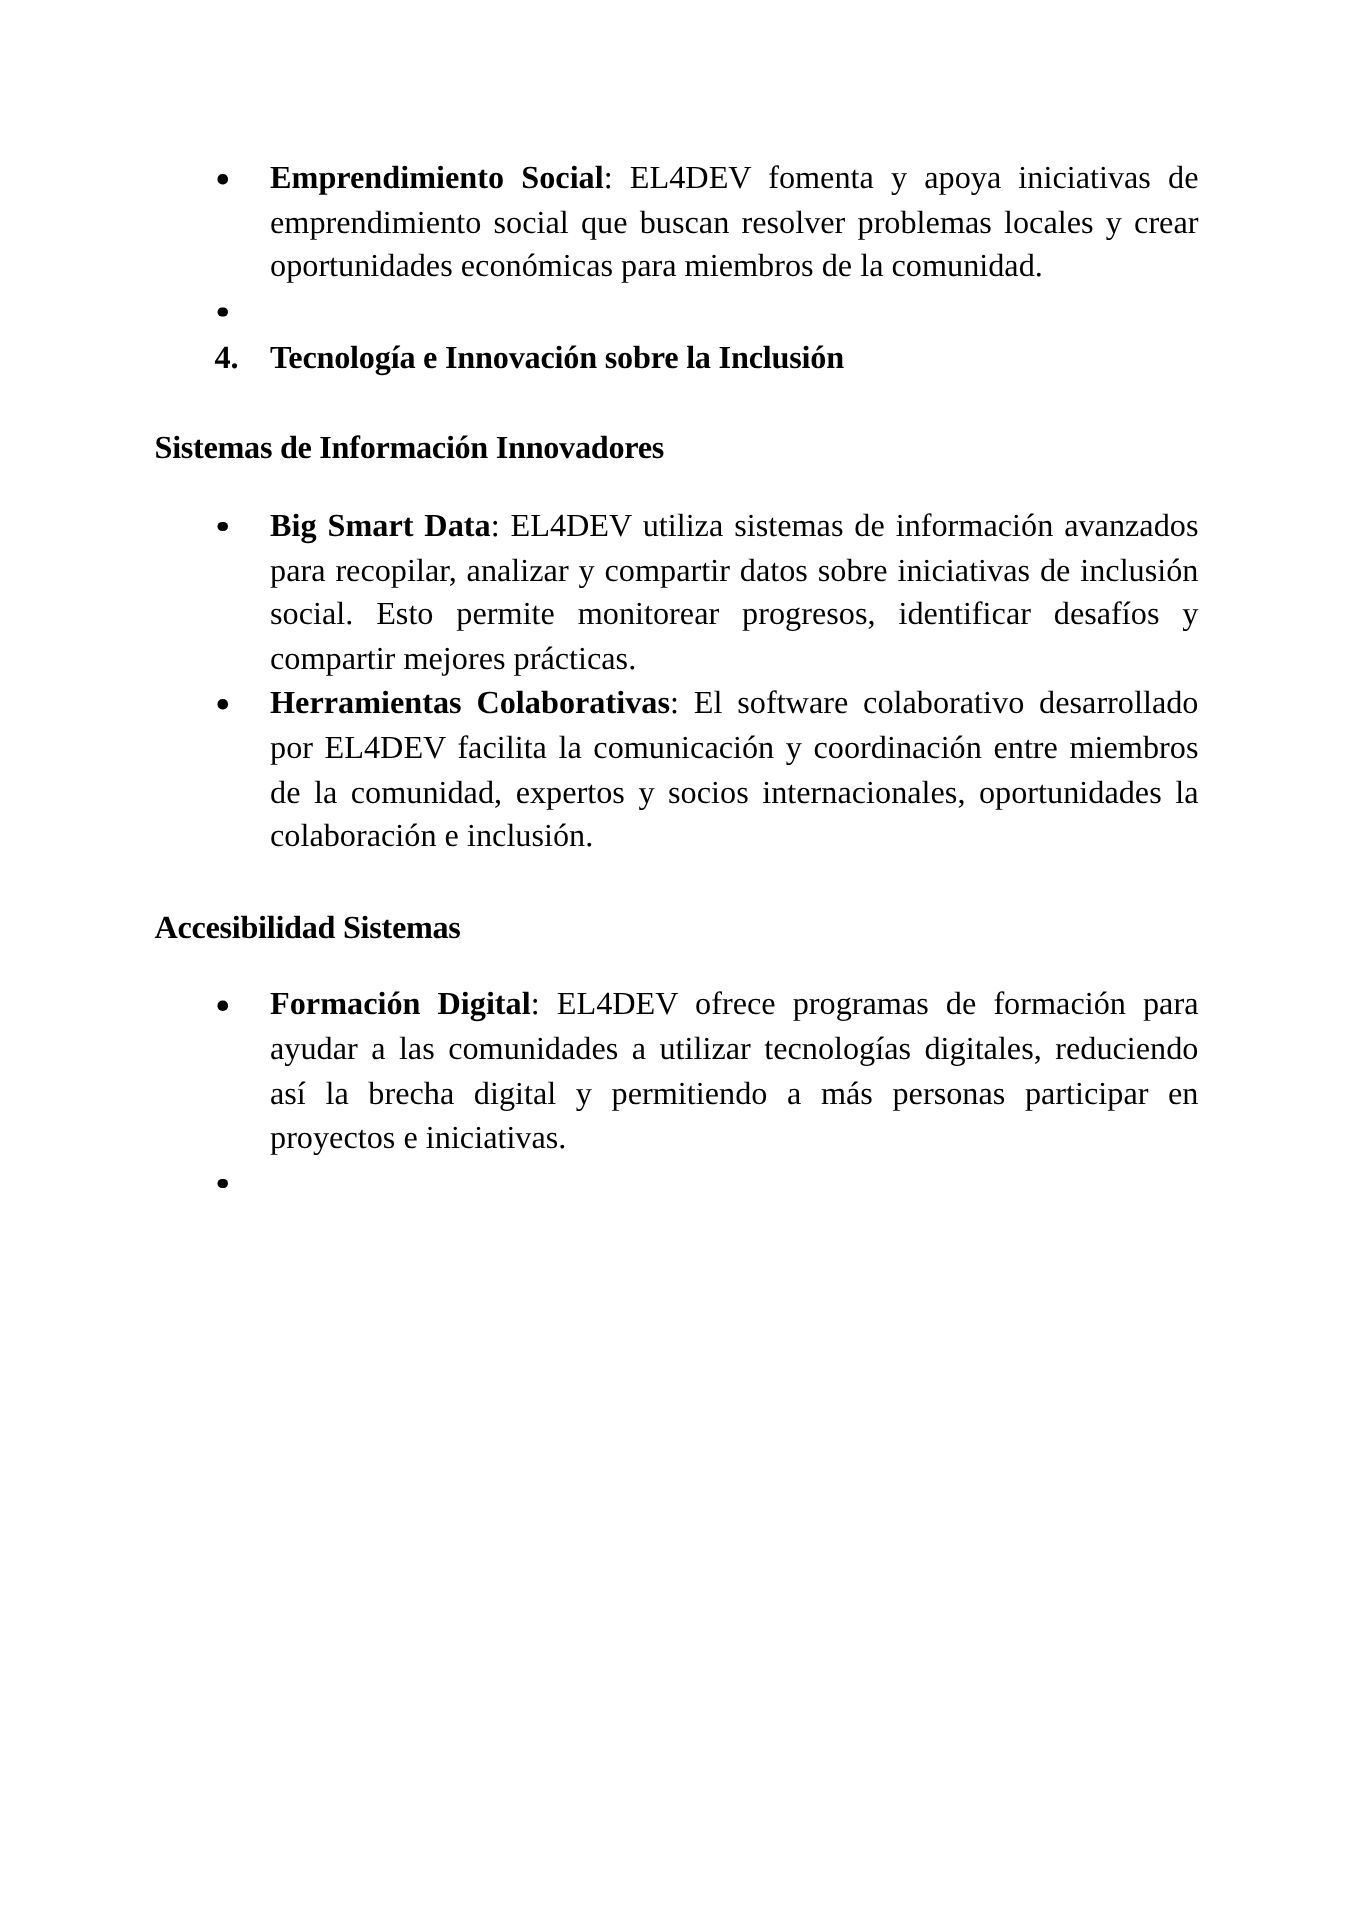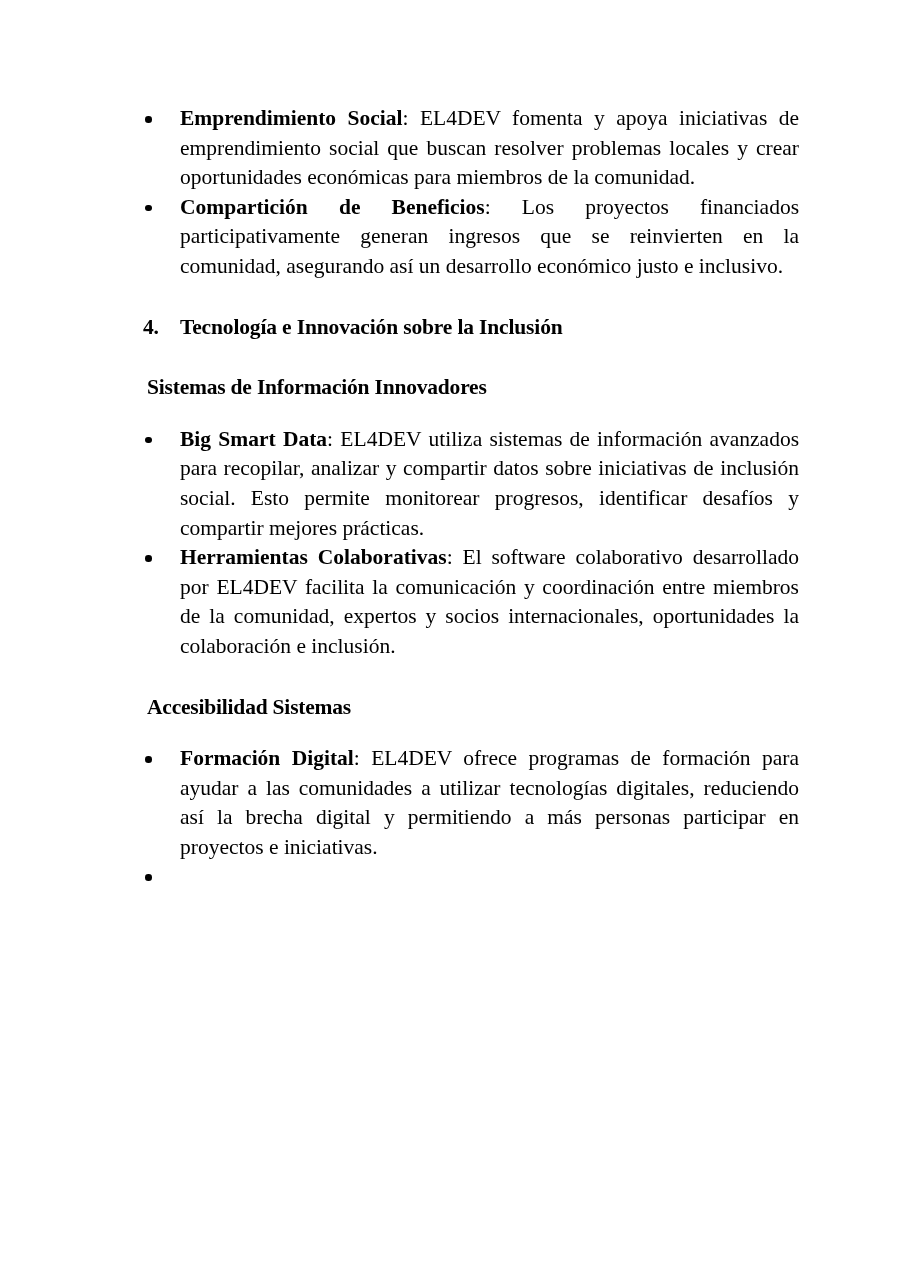--- a/index.html
+++ b/index.html
@@ -76,21 +76,20 @@
     font-weight: bold;
   }
 
   
   .sub-heading {
     margin-top: 31px;
     font-size: 21.5px;
     line-height: 29.6px;
     font-weight: bold;
     letter-spacing: -0.2px;
-    margin-left: 44px;
   }
 
   .gap-after-heading { height: 22px; }
 
   
   .page-number {
     position: absolute;
     left: 0;
     right: 0;
     top: 1148px;
@@ -106,21 +105,20 @@
 <div class="page">
   <div class="content">
 
     <ul class="bullets">
       <li>
         <span class="bullet-dot"></span>
         <span class="para"><span class="lead">Emprendimiento Social</span><span>: </span><span>EL4DEV fomenta y apoya iniciativas de emprendimiento social que buscan resolver problemas locales y crear oportunidades económicas para miembros de la comunidad.</span></span>
       </li>
       <li>
         <span class="bullet-dot"></span>
-        <span class="para"><span class="lead">Compartición de Beneficios</span><span>: </span><span>Los proyectos financiados participativamente generan ingresos que se reinvierten en la comunidad, asegurando así un desarrollo económico justo e inclusivo.</span></span>
       </li>
     </ul>
 
     <div class="num-heading">
       <span class="num">4.</span>
       <span>Tecnología e Innovación sobre la Inclusión</span>
     </div>
 
     <div class="sub-heading">Sistemas de Información Innovadores</div>
 

